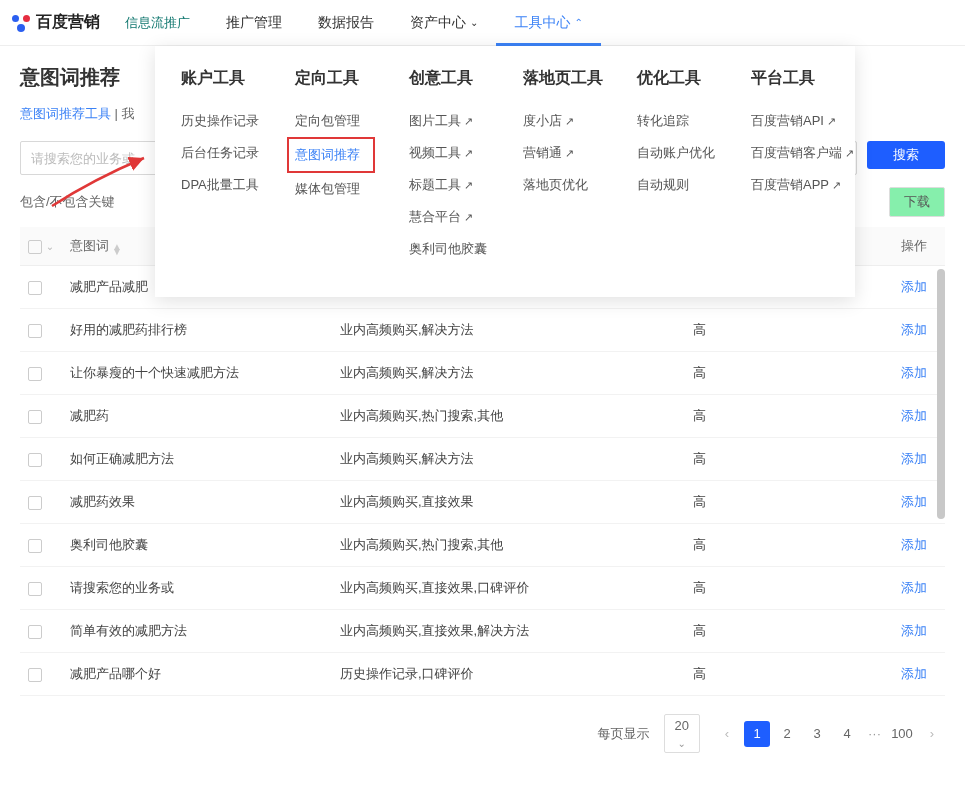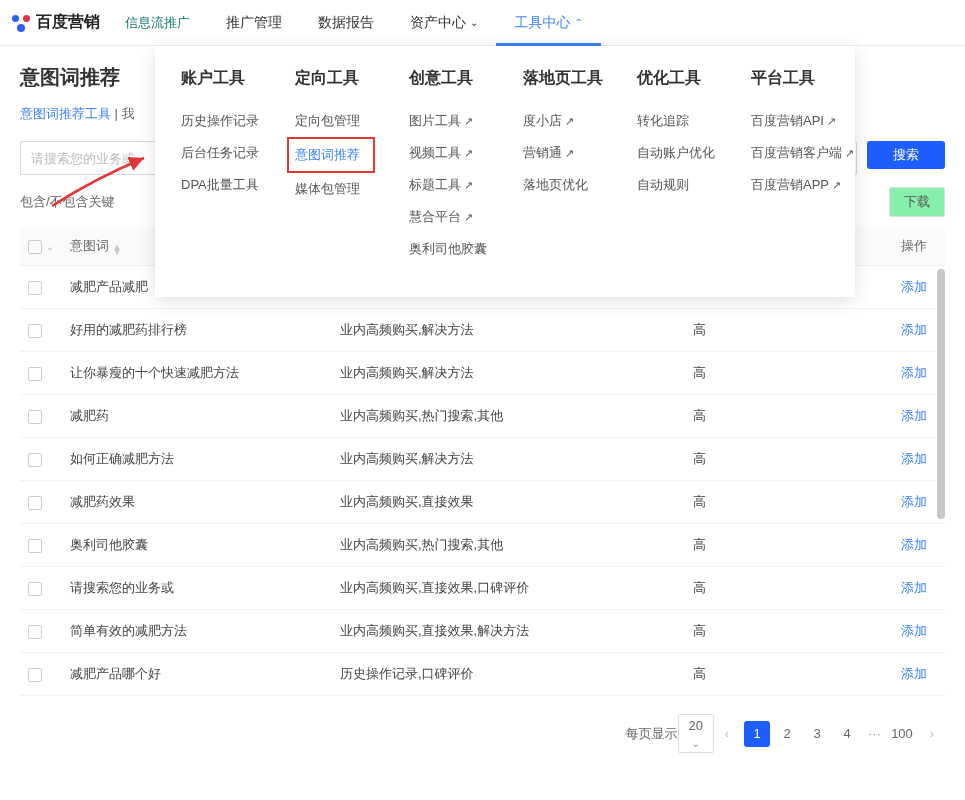--- a/index.html
+++ b/index.html
@@ -52,21 +52,21 @@
     .tbl thead th { background:#fafafa; text-align:left; font-weight:400; font-size:13px; color:#666; padding: 10px 8px; border-bottom:1px solid #eee; }
     .tbl tbody td { font-size:13px; color:#444; padding: 12px 8px; border-bottom:1px solid #f2f2f2; }
     .chk { width:14px; height:14px; border:1px solid #ccc; border-radius:2px; display:inline-block; vertical-align:middle; }
     .sort-ic { color:#ccc; font-size:10px; margin-left:3px; display:inline-flex; flex-direction:column; line-height:5px;}
     .filter-ic { color:#3b82f6; font-size:11px; margin-left:3px; }
     .filter-ic.grey { color:#ccc; }
     .action-link { color:#3b82f6; cursor:pointer; }
     .scroll-thumb { position:absolute; right:0; top:42px; width:8px; height:250px; background:#c8c8c8; border-radius:4px; }
     
     
-    .pager-row { display:flex; justify-content:flex-end; align-items:center; margin-top:18px; font-size:13px; color:#666; }
+    .pager-row { display:flex; justify-content:flex-end; align-items:center; gap:14px; margin-top:18px; font-size:13px; color:#666; }
     .page-size-sel { border:1px solid #ddd; padding:3px 10px; border-radius:2px; display:inline-flex; align-items:center; gap:5px;flex-direction:column; }
     .pager { display:flex; gap:4px; align-items:center; }
     .pg { width:26px; height:26px; display:flex; align-items:center; justify-content:center; border-radius:3px; cursor:pointer; color:#666; }
     .pg.active { background:#1e5eff; color:#fff; }
     .pg.nav { color:#bbb; }
     .ellip { color:#999; padding:0 4px; }
   </style>
 </head>
 <body>
 

